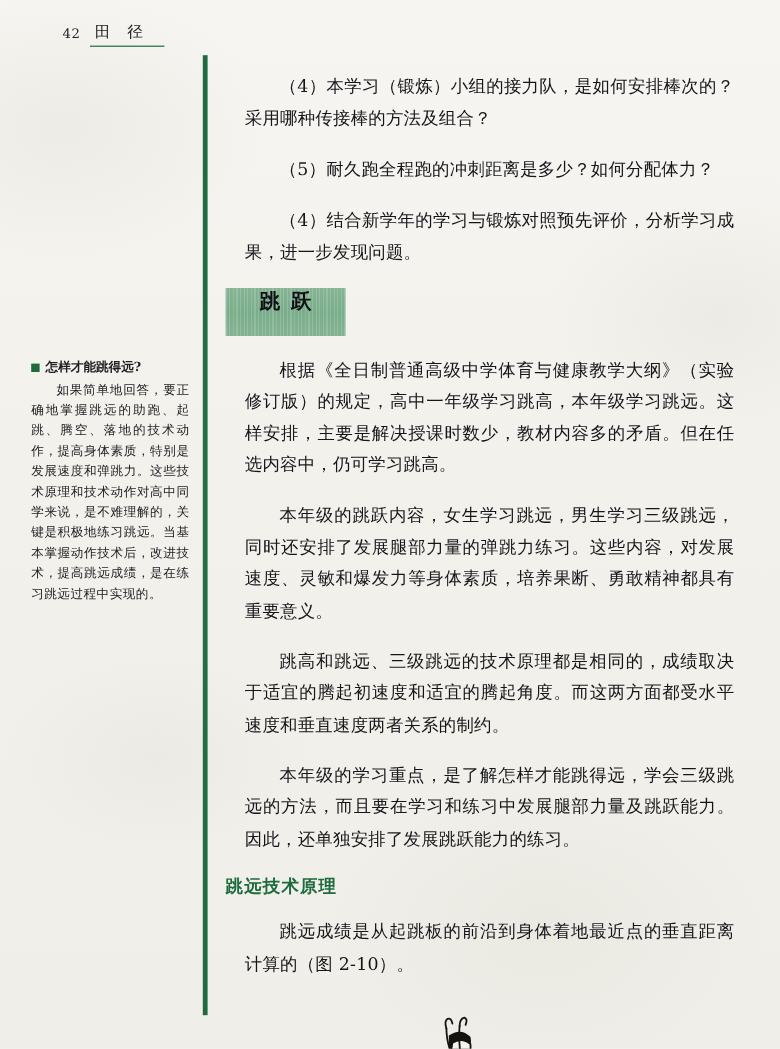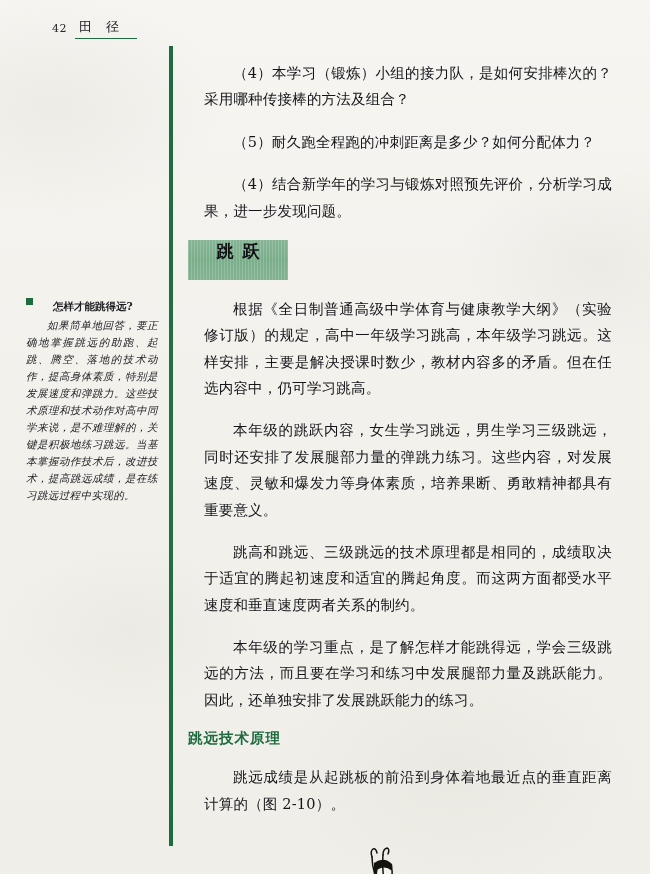--- a/index.html
+++ b/index.html
@@ -69,36 +69,35 @@
     left: 26px; top: 298px;
     width: 132px;
     font-size: 10.5px;
     line-height: 1.62;
     color: #1d1d22;
     text-align: justify;
   }
   .margin-note-head {
     font-weight: bold;
     display: flex;
-    align-items: flex-start;
-    gap: 20px;
+    align-items: center;
+    gap: 5px;
     margin-bottom: 2px;
     font-size: 10.5px;
     text-indent: 0;
   }
   .bullet-square {
     width: 7px; height: 7px;
     background: #1d6b3e;
     display: inline-block;
     flex: 0 0 auto;
   }
   .margin-note-body {
     text-indent: 21px;
     letter-spacing: 0.4px;
-    font-style: italic;
   }
 
   
   .main-col {
     position: absolute;
     left: 188px; top: 44px;
     width: 440px;
   }
   .para {
     font-size: 14.5px;

